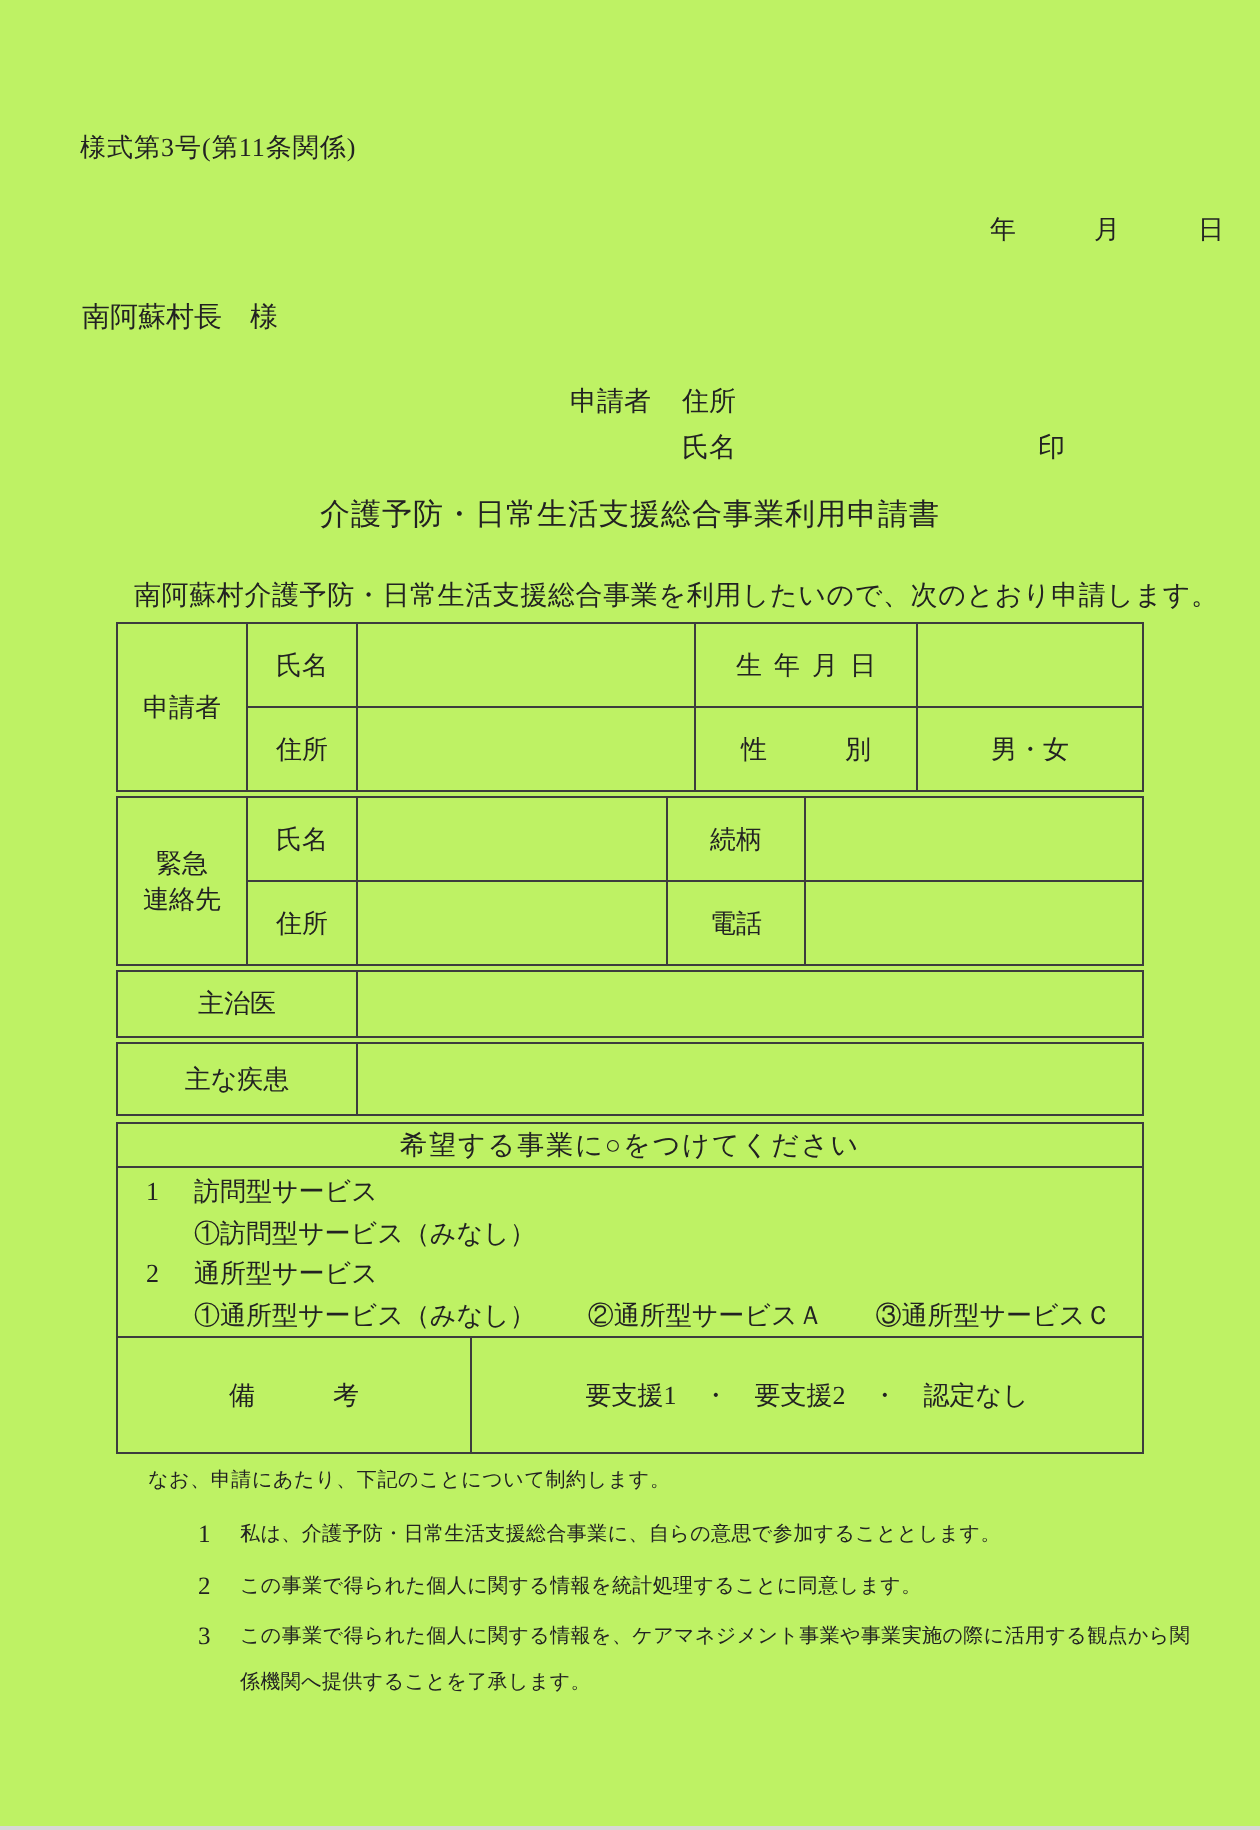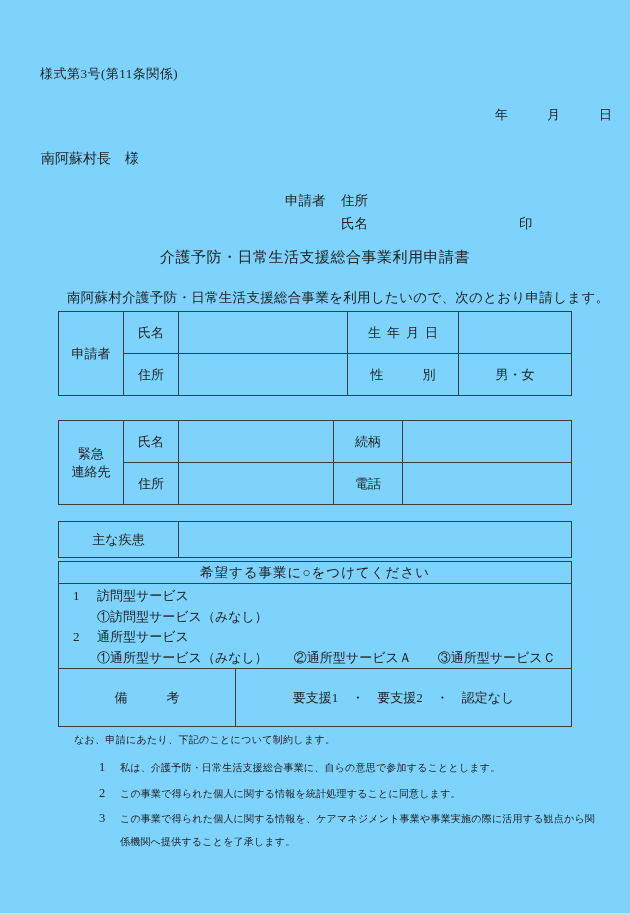--- a/index.html
+++ b/index.html
@@ -1,19 +1,19 @@
 <!DOCTYPE html>
 <html lang="ja"><head>
 <meta charset="utf-8">
 <style>
   html,body { margin:0; padding:0; background:#ffffff; }
   .sheet {
     position:relative;
     width:630px; height:915px;
-    background:#7dd3fc;
+    background:#bef264;
     font-family:"Liberation Serif","DejaVu Serif",serif;
     color:#222222;
     overflow:hidden;
   }
   .abs { position:absolute; white-space:pre; }
 
   .form-number { left:40px; top:65px; font-size:13px; letter-spacing:0.5px; }
   .date-line   { right:18px; top:106px; font-size:13px; }
   .addressee   { left:41px; top:150px; font-size:14px; }
 
@@ -32,21 +32,21 @@
     font-size:13px;
     padding:0 2px;
     vertical-align:middle;
     overflow:hidden;
   }
   .c  { text-align:center; }
   .sp4 { letter-spacing:6px; text-indent:6px; }   
 
   .tblA { left:58px; top:311px; width:513px; }
   .tblA tr { height:42px; }
-  .tblB { left:58px; top:420px; width:513px;border-radius:17px; }
+  .tblB { left:58px; top:398px; width:513px;border-radius:17px; }
   .tblB tr { height:42px; }
   .tblC { left:58px; top:485px; width:513px; }
   .tblC tr { height:33px; }
   .tblD { left:58px; top:521px; width:513px; }
   .tblD tr { height:36px; }
   .tblE { left:58px; top:561px; width:513px; }
   .rowE1 { height:22px;margin-top:39px; }
   .rowE2 { height:84px; }
   .rowE3 { height:58px; }
   .wish-header { font-size:13.5px; letter-spacing:1px; }
@@ -128,20 +128,32 @@
     </tr>
     <tr>
       <td class="c">住所</td>
       <td></td>
       <td class="c">電話</td>
       <td></td>
     </tr>
   </tbody>
     </table>
 
+  <table class="tblC">
+    <colgroup>
+        <col style="width:120px">
+        <col style="width:393px">
+      </colgroup>
+    <tbody>
+        <tr>
+      <td class="c">主治医</td>
+      <td></td>
+    </tr>
+  </tbody>
+    </table>
 
   <table class="tblD">
     <colgroup>
         <col style="width:120px">
         <col style="width:393px">
       </colgroup>
     <tbody>
         <tr>
       <td class="c">主な疾患</td>
       <td></td>

